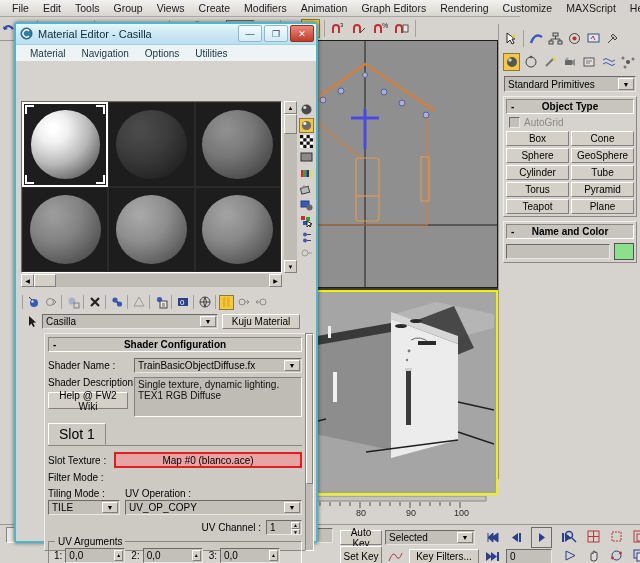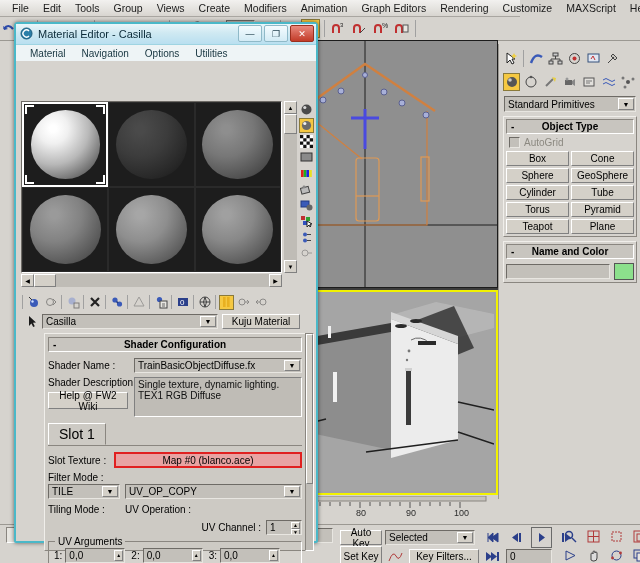--- a/index.html
+++ b/index.html
@@ -77,21 +77,21 @@
   .tbi.sel{background:#f5c842;border:1px solid #8a7a3a;box-sizing:border-box;}
   .sep{width:1px;height:17px;background:#a0a0a0;margin:0 3px;}
 
   
   .vpwrap{position:absolute;left:304px;top:40px;width:194px;height:455px;background:#3c3c3c;}
   .vp{position:absolute;left:0;width:194px;background:#8f8f8f;overflow:hidden;}
   .vp.top{top:0;height:248px;border:1px solid #1c1c1c;box-sizing:border-box;}
   .vp.persp{top:250px;height:205px;border:2px solid #f2f200;box-sizing:border-box;background:#a3a3a3;}
 
   
-  .cmd{position:absolute;left:498px;top:44px;width:142px;height:455px;background:#d6d3ce;border-left:1px solid #9b9892;}
+  .cmd{position:absolute;left:498px;top:24px;width:142px;height:455px;background:#d6d3ce;border-left:1px solid #9b9892;}
   .cmdtabs{display:flex;align-items:center;height:26px;padding:3px 2px 0 2px;box-sizing:border-box;}
   .cmdtabs .tbi{width:17px;height:20px;}
   .cmdcats{display:flex;align-items:center;height:24px;padding:0 3px;box-sizing:border-box;}
   .cmdcats .tbi{width:18px;height:18px;}
   .rollup{
     margin:4px 4px 0 4px;border:1px solid;
     border-color:#f0eeea #8a8680 #8a8680 #f0eeea;
     background:#d6d3ce;padding:2px;
   }
   .rolltitle{
@@ -901,33 +901,33 @@
 
         <div style="display:flex;align-items:center;gap:4px;margin-top:6px;">
           <span class="lbl" style="width:62px;">Slot Texture :</span>
           <div class="maptex" style="flex:1;">Map #0 (blanco.ace)</div>
         </div>
 
         <div style="margin-top:4px;">
           <span class="lbl">Filter Mode :</span>
         </div>
 
+        <div style="display:flex;gap:5px;margin-top:5px;">
+          <span class="lbl" style="width:72px;">Tiling Mode :</span>
+          <span class="lbl">UV Operation :</span>
+        </div>
         <div style="display:flex;align-items:center;gap:5px;margin-top:1px;">
           <div class="combo" style="width:72px;height:15px;">
             <span>TILE</span>
             <span class="arrow">▼</span>
           </div>
           <div class="combo" style="flex:1;height:15px;">
             <span>UV_OP_COPY</span>
             <span class="arrow">▼</span>
           </div>
-        </div>
-        <div style="display:flex;gap:5px;margin-top:5px;">
-          <span class="lbl" style="width:72px;">Tiling Mode :</span>
-          <span class="lbl">UV Operation :</span>
         </div>
 
         <div style="display:flex;align-items:center;justify-content:flex-end;gap:5px;margin-top:5px;">
           <span class="lbl">UV Channel :</span>
           <div class="field" style="width:36px;height:15px;position:relative;">
             <span>1</span>
             <span class="spin">
                 <i>▲</i>
                 <i>▼</i>
               </span>

